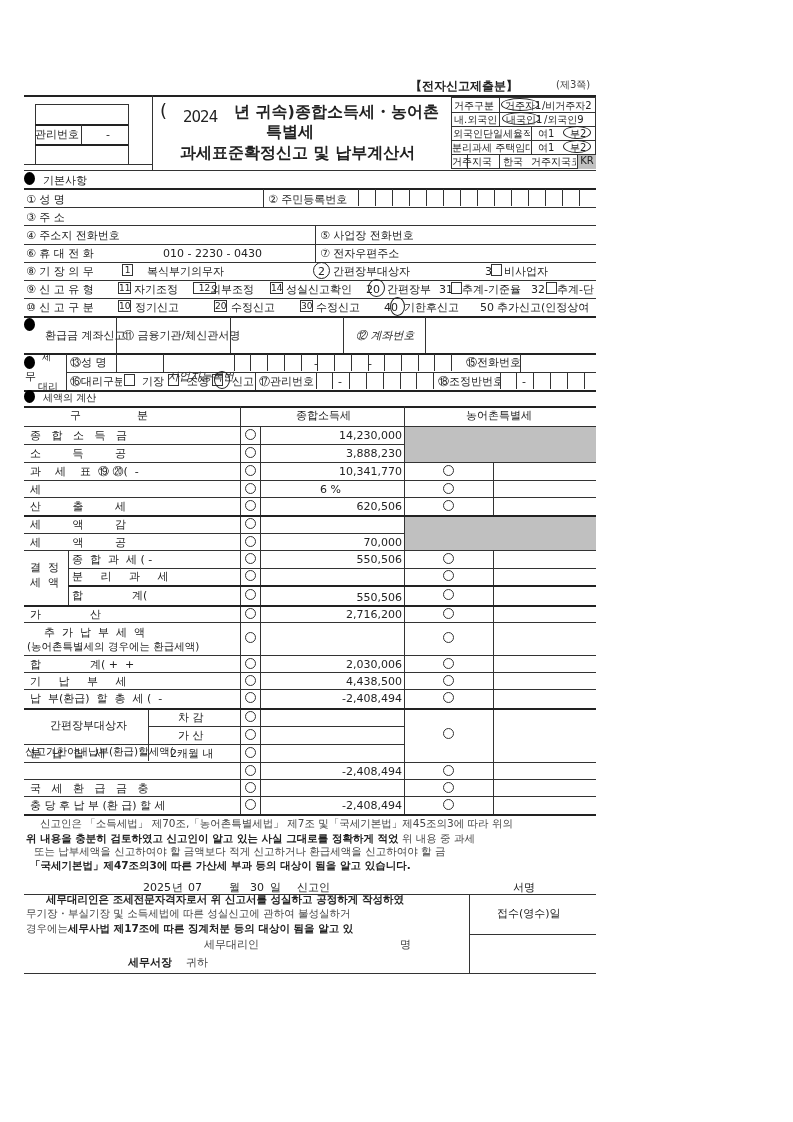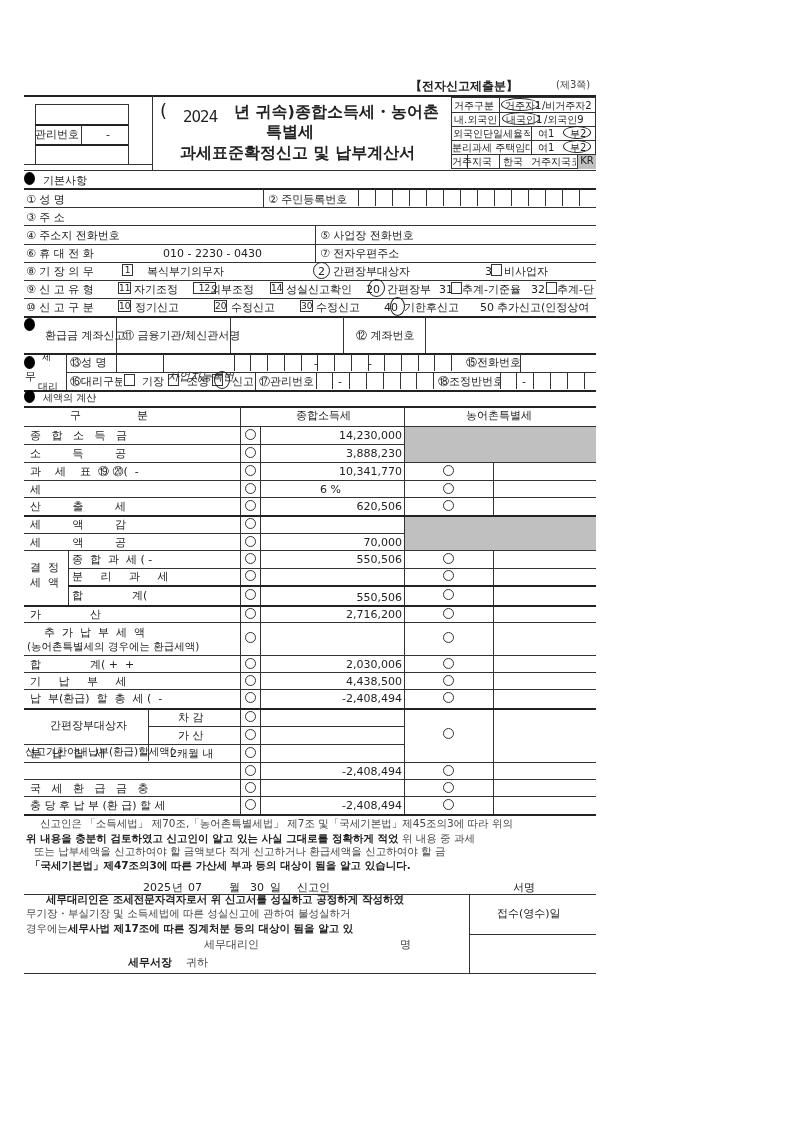--- a/index.html
+++ b/index.html
@@ -159,21 +159,21 @@
 <div class="txt" style="left:497px;top:302px;width:99px;overflow:hidden;">추가신고(인정상여</div>
 <div class="line-h thick" style="left:24px;top:316px;width:572px;"></div>
 
 <div class="bullet" style="left:24px;top:318px;"></div>
 <div class="txt" style="left:45px;top:330px;width:80px;overflow:hidden;">환급금 계좌신고</div>
 <div class="line-v" style="left:116px;top:317px;height:36px;"></div>
 <div class="txt" style="left:123px;top:330px;">⑪ 금융기관/체신관서명</div>
 <div class="line-v" style="left:230px;top:317px;height:36px;"></div>
 <div style="position:absolute;left:231px;top:317px;width:112px;height:35px;"></div>
 <div class="line-v" style="left:343px;top:317px;height:36px;"></div>
-<div class="txt" style="left:356px;top:330px;">⑫ 계좌번호</div>
+<div class="txt" style="left:356px;top:330px;font-style:italic;">⑫ 계좌번호</div>
 <div class="line-v" style="left:425px;top:317px;height:36px;"></div>
 <div style="position:absolute;left:426px;top:317px;width:170px;height:35px;"></div>
 <div class="line-h thick" style="left:24px;top:353px;width:572px;"></div>
 
 <div class="bullet" style="left:24px;top:356px;"></div>
 <div class="txt" style="left:42px;top:353px;font-size:9px;">세</div>
 <div class="txt" style="left:25px;top:371px;">무</div>
 <div class="txt" style="left:38px;top:382px;font-size:10px;">대리</div>
 <div class="line-v" style="left:66px;top:354px;height:36px;"></div>
 <div class="txt" style="left:70px;top:357px;">⑬성    명</div>

